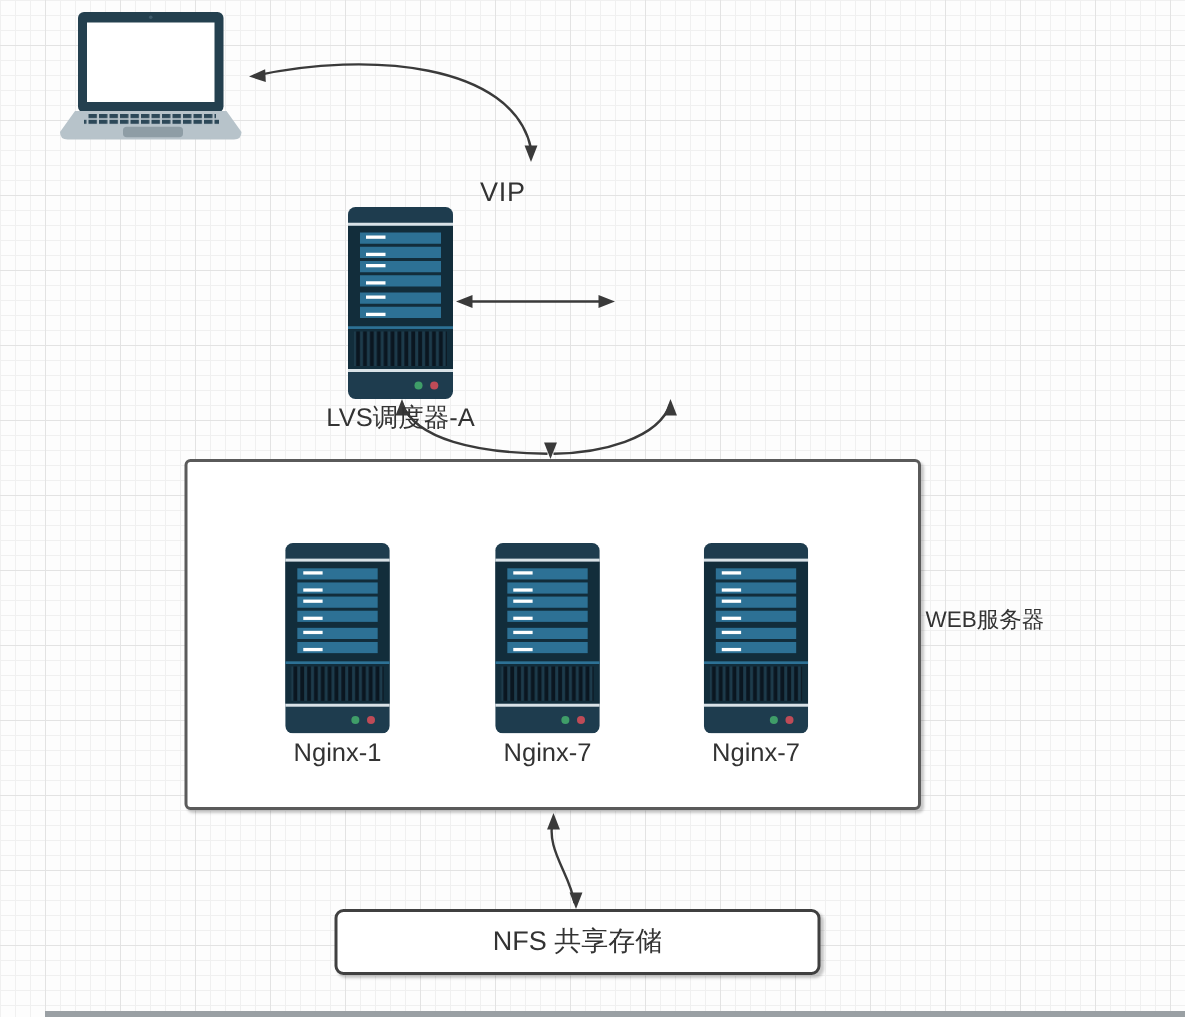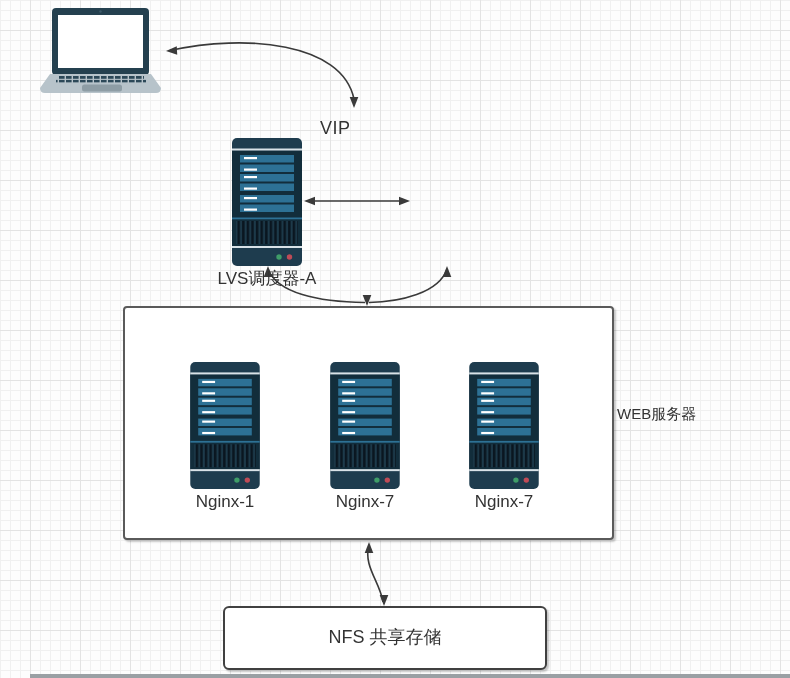--- a/index.html
+++ b/index.html
@@ -105,21 +105,21 @@
         <rect x="20" y="72" width="86" height="3" fill="url(#keyPattern)"></rect>
         <rect x="18" y="75.8" width="90" height="3" fill="url(#keyPattern)"></rect>
         <rect x="44" y="80.5" width="40" height="7" rx="2.5" fill="#8e9da5"></rect>
       </symbol>
       <path id="ah" d="M 0,0 L -4.3,11 L 4.3,11 Z" fill="#3a3a3a"></path>
     </defs>
   </svg>
 
   <div class="group-box" style="left:123px;top:306px;width:491px;height:234px;" data-interactable="true"></div>
 
-  <div class="group-box nfs-box" style="left:223px;top:606px;width:324px;height:64px;" data-interactable="true">
+  <div class="group-box nfs-box" style="left:223px;top:606px;width:324px;height:44px;" data-interactable="true">
     <span class="lbl" data-interactable="false">NFS 共享存储</span>
   </div>
 
   <svg class="overlay" width="790" height="678" data-interactable="false">
     <g stroke="#3a3a3a" stroke-width="1.6" fill="none">
       <path d="M 170,50.5 C 245,34 342,42 354,99" data-interactable="true"></path>
       <path d="M 307,201 L 407,201" data-interactable="true"></path>
       <path d="M 268,269 C 277,293 318,302 365,302.5" data-interactable="true"></path>
       <path d="M 447,269 C 439,293 400,302 369,302.5" data-interactable="true"></path>
       <path d="M 369,545 C 363,566 380,582 383,602" data-interactable="true"></path>

